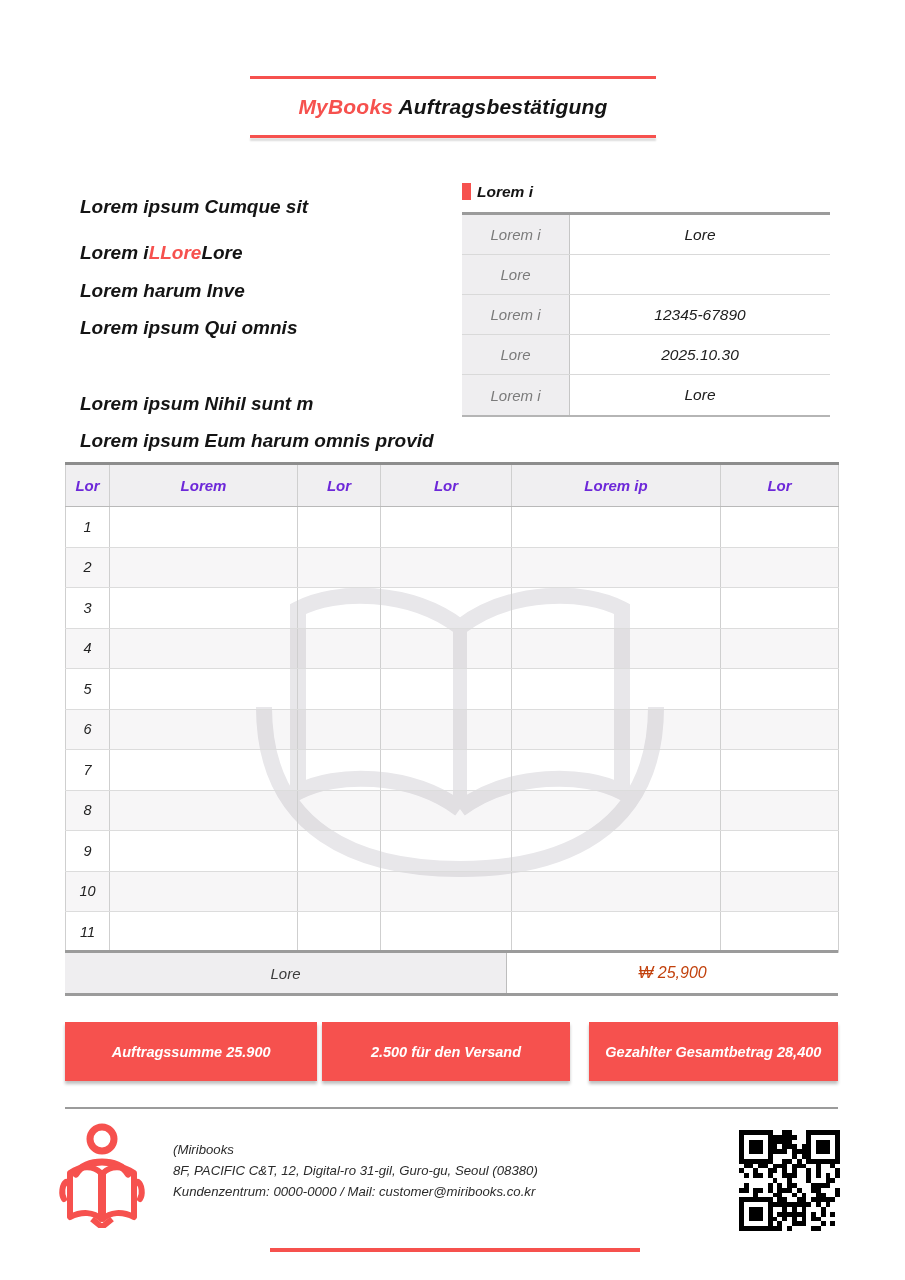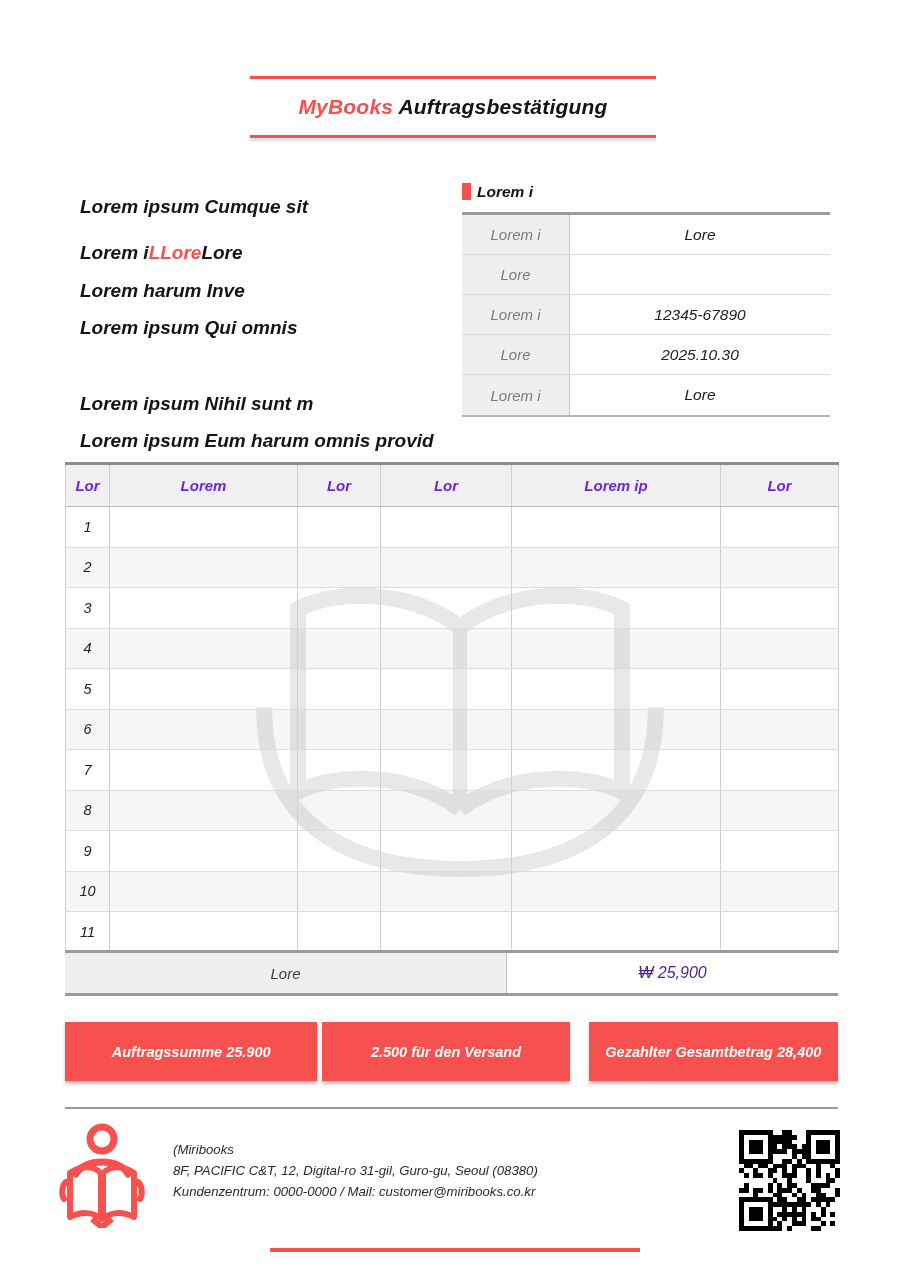--- a/index.html
+++ b/index.html
@@ -43,21 +43,21 @@
   table.order td, table.order th { border-left:1px solid #cfcfcf; border-right:1px solid #cfcfcf; }
   table.order tr.even td { background:rgba(60,50,70,.045); }
   table.order td.num { text-align:center; }
   .c0{width:44px} .c1{width:188px} .c2{width:83px} .c3{width:131px} .c4{width:209px} .c5{width:118px}
 
   
   .totals { position:absolute; left:65px; top:950px; width:773px; height:46px; display:flex;
             border-top:3px solid #9b9b9b; border-bottom:3px solid #9b9b9b; }
   .totals .tlabel { width:442px; background:#efeef0; color:#3d3d3d; font-size:15px;
                     display:flex; align-items:center; justify-content:center; border-right:1px solid #bdbdbd; }
-  .totals .tvalue { flex:1; background:#fff; color:#4c1d95; font-size:16px;
+  .totals .tvalue { flex:1; background:#fff; color:#c2410c; font-size:16px;
                     display:flex; align-items:center; justify-content:center; }
 
   
   .summary { position:absolute; left:65px; top:1022px; width:773px; height:59px; display:flex; }
   .pill { background:#f6514e; color:#ffffff; font-weight:bold; font-size:14.5px;
           display:flex; align-items:center; justify-content:center; text-align:center;
           box-shadow:0 3px 3px rgba(0,0,0,.25); }
   .pill.p0 { width:257px; margin-right:5px; }
   .pill.p1 { width:252px; margin-right:19px; }
   .pill.p2 { width:254px; }

